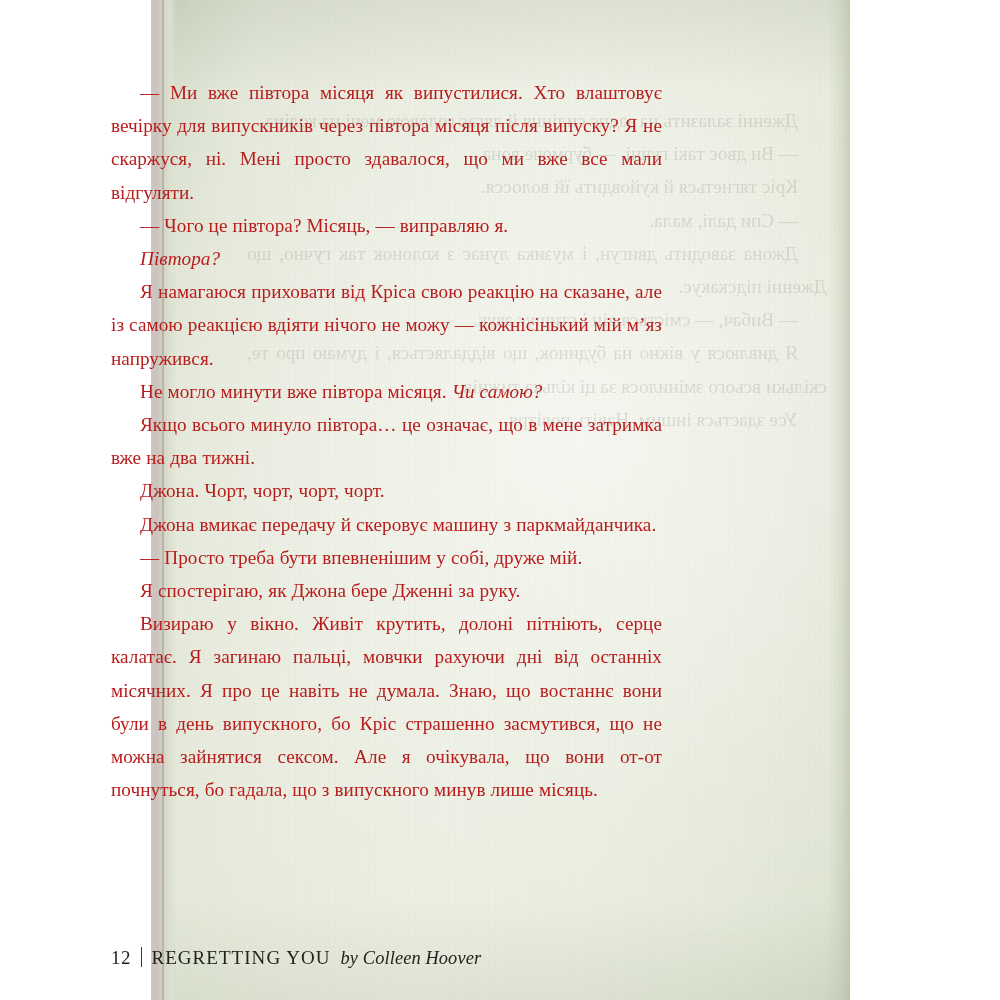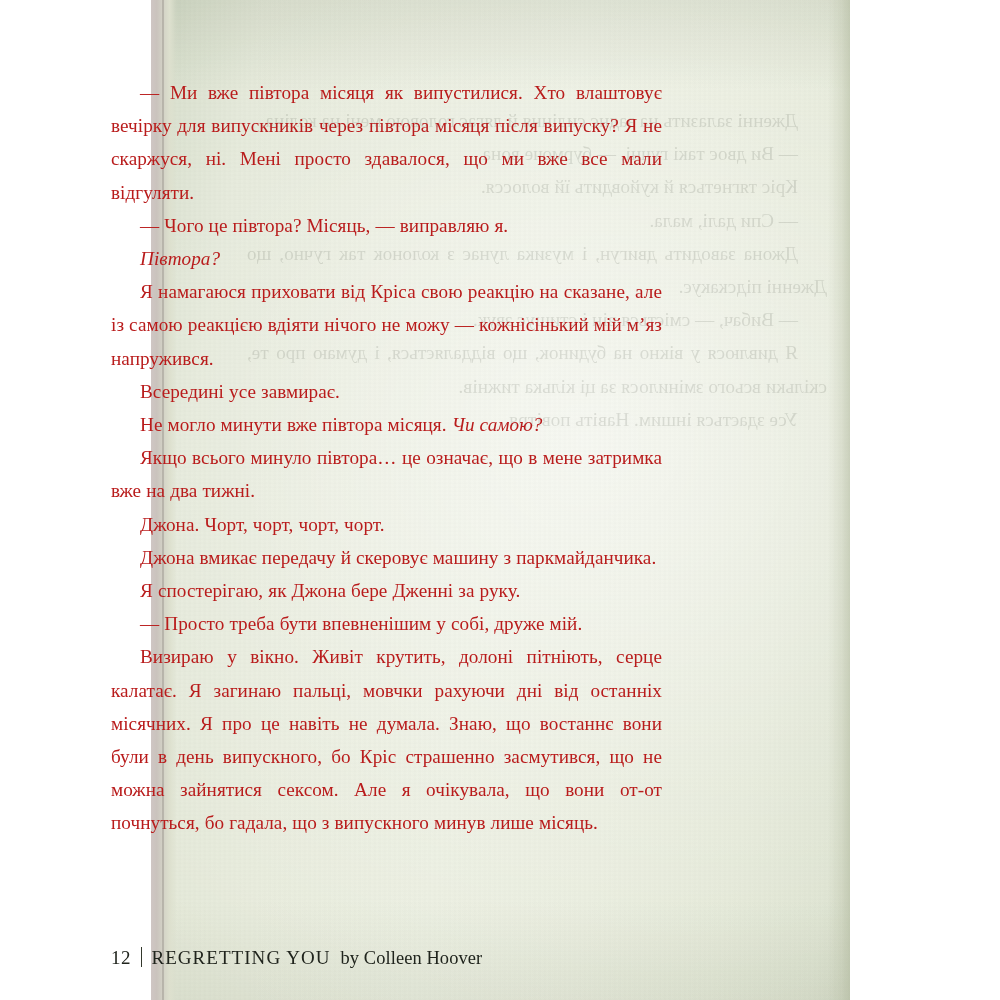--- a/index.html
+++ b/index.html
@@ -198,20 +198,21 @@
     transform: translateY(3px);
   }
   .foot-title {
     font-size: 19px;
     letter-spacing: 1.05px;
     font-variant: small-caps;
     text-transform: uppercase;
   }
   .foot-author {
     font-size: 18.4px;
+    font-style: italic;
     margin-left: 10px;
     letter-spacing: 0.1px;
   }
 </style>
 </head>
 <body>
 
 <div id="book-photo">
 
   <div class="page-sheet">
@@ -233,27 +234,26 @@
         <p>Я дивлюся у вікно на будинок, що віддаляється, і думаю про те, скільки всього змінилося за ці кілька тижнів.</p>
         <p>Усе здається іншим. Навіть повітря.</p>
       </div>
   </div>
 
   <div class="type-area" id="type-area">
       <p class="body-par">— Ми вже півтора місяця як випустилися. Хто влаштовує вечірку для випускників через півтора місяця після випуску? Я не скаржуся, ні. Мені просто здавалося, що ми вже все мали відгуляти.</p>
       <p class="body-par">— Чого це півтора? Місяць, — виправляю я.</p>
       <p class="body-par"><em>Півтора?</em></p>
       <p class="body-par">Я намагаюся приховати від Кріса свою реакцію на сказане, але із самою реакцією вдіяти нічого не можу — кожнісінький мій м’яз напружився.</p>
-      <p class="body-par">Всередині усе завмирає.</p>
       <p class="body-par">Не могло минути вже півтора місяця. <em>Чи самою?</em></p>
       <p class="body-par">Якщо всього минуло півтора… це означає, що в мене затримка вже на два тижні.</p>
       <p class="body-par">Джона. Чорт, чорт, чорт, чорт.</p>
       <p class="body-par">Джона вмикає передачу й скеровує машину з паркмайданчика.</p>
+      <p class="body-par">— Просто треба бути впевненішим у собі, друже мій.</p>
       <p class="body-par">Я спостерігаю, як Джона бере Дженні за руку.</p>
-      <p class="body-par">— Просто треба бути впевненішим у собі, друже мій.</p>
       <p class="body-par">Визираю у вікно. Живіт крутить, долоні пітніють, серце калатає. Я загинаю пальці, мовчки рахуючи дні від останніх місячних. Я про це навіть не думала. Знаю, що востаннє вони були в день випускного, бо Кріс страшенно засмутився, що не можна зайнятися сексом. Але я очікувала, що вони от-от почнуться, бо гадала, що з випускного минув лише місяць.</p>
     </div>
 
   <div class="running-foot">
     <span class="foot-folio">12</span>
     <span class="foot-rule"></span>
     <span class="foot-title">REGRETTING YOU</span>
     <span class="foot-author">by Colleen Hoover</span>
   </div>
 

